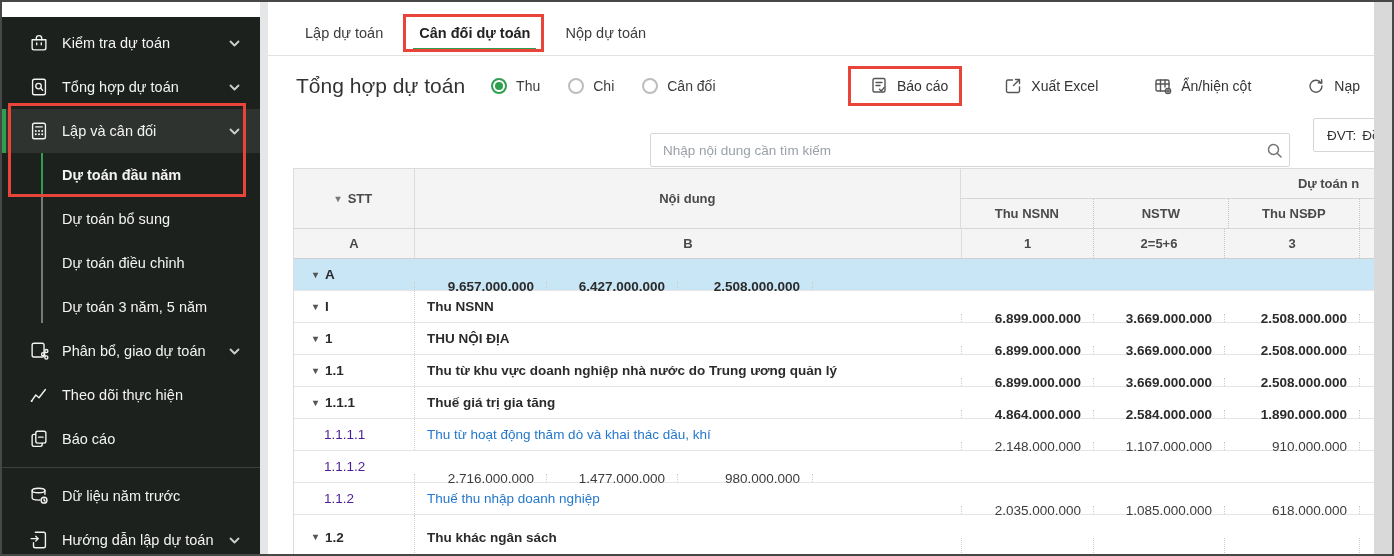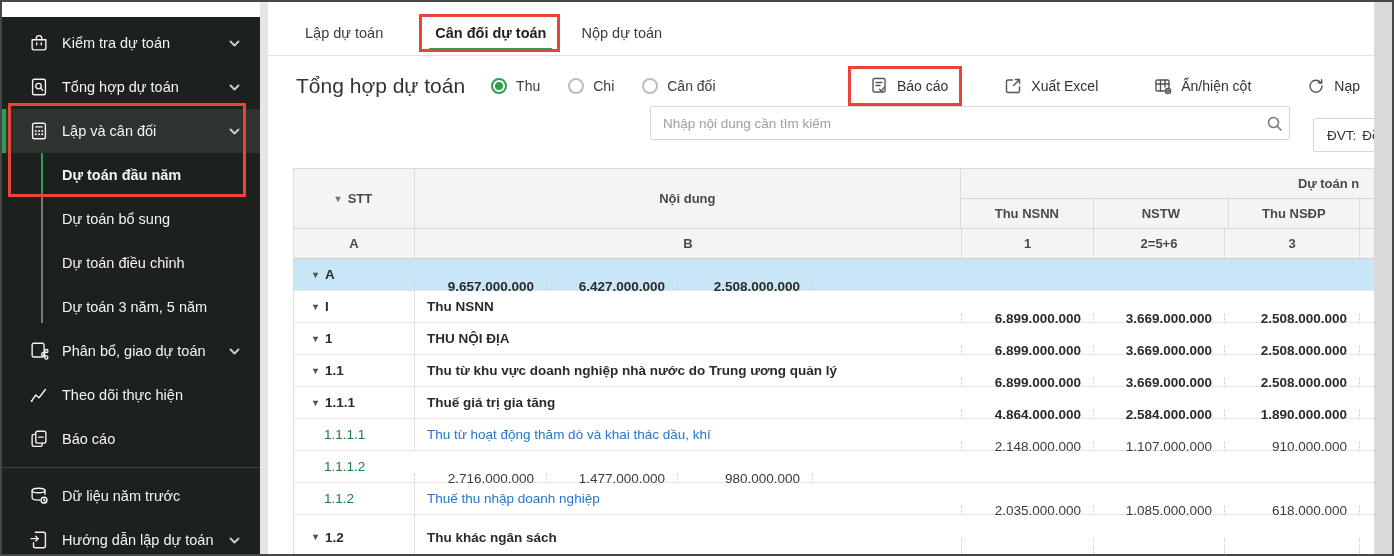--- a/index.html
+++ b/index.html
@@ -29,21 +29,21 @@
 
   .gap-strip{position:absolute;left:258px;top:0;width:8px;height:552px;background:#e4e6e8;}
   .scroll-strip{position:absolute;left:1372px;top:0;width:18px;height:552px;background:#d9d9d9;}
 
   
   .content{position:absolute;left:266px;top:0;width:1106px;height:552px;background:#fff;overflow:hidden;}
 
   .tabbar{position:absolute;left:0;top:8px;width:100%;height:46px;border-bottom:1px solid #e2e2e2;
           display:flex;align-items:center;padding-left:37px;box-sizing:border-box;}
   .tab{position:relative;height:46px;display:flex;align-items:center;font-size:14.5px;color:#3c3c3c;cursor:pointer;white-space:nowrap;}
-  .tab-2{margin-left:52px;text-align:center;}
+  .tab-2{margin-left:36px;text-align:center;}
   .tab-3{margin-left:35px;}
   .tab.active{font-weight:700;color:#222;}
   .tab-underline{position:absolute;left:-6px;right:-6px;bottom:4px;height:4px;background:#2f9e4f;}
   .anno-tab{position:absolute;left:-16px;right:-14px;top:4px;bottom:4px;border:3px solid #e8443a;pointer-events:none;}
 
   .title-row{position:absolute;left:0;top:62px;width:100%;height:44px;display:flex;align-items:center;
              padding:0 14px 0 28px;box-sizing:border-box;}
   .page-title{font-size:21px;font-weight:500;color:#333;white-space:nowrap;}
   .radios{display:flex;align-items:center;gap:28px;margin-left:26px;}
   .radio{display:flex;align-items:center;gap:9px;font-size:14px;color:#3c3c3c;cursor:pointer;}
@@ -53,21 +53,21 @@
   .toolbar{margin-left:auto;display:flex;align-items:center;gap:56px;}
   .tbtn{position:relative;display:flex;align-items:center;gap:9px;font-size:14px;color:#333;cursor:pointer;white-space:nowrap;}
   .tbtn svg{width:18px;height:18px;stroke:#555;fill:none;stroke-width:1.4;stroke-linecap:round;stroke-linejoin:round;}
   .anno-btn{position:absolute;left:-22px;right:-14px;top:-11px;bottom:-11px;border:3px solid #e8443a;pointer-events:none;}
 
   .view-select{position:absolute;left:25px;top:116px;width:339px;height:34px;border:1px solid #d6d6d6;border-radius:2px;
                display:flex;align-items:center;padding-left:12px;box-sizing:border-box;font-size:13.5px;color:#333;cursor:pointer;background:#fff;}
   .vs-value{margin-left:9px;}
   .vs-chev{position:absolute;right:0;top:0;width:40px;height:100%;display:flex;align-items:center;justify-content:center;border-left:1px solid #ececec;}
   .vs-chev svg{width:14px;height:14px;stroke:#8a8a8a;fill:none;stroke-width:1.8;stroke-linecap:round;stroke-linejoin:round;}
-  .search-box{position:absolute;left:382px;top:104px;width:640px;height:34px;border:1px solid #d6d6d6;border-radius:2px;
+  .search-box{position:absolute;left:382px;top:131px;width:640px;height:34px;border:1px solid #d6d6d6;border-radius:2px;
               box-sizing:border-box;display:flex;align-items:center;background:#fff;}
   .search-box input{border:0;outline:0;flex:1;height:100%;padding:0 12px;font-size:13.5px;color:#333;font-family:inherit;background:transparent;}
   .search-box input::placeholder{color:#9aa0a6;}
   .search-ic{width:30px;display:flex;justify-content:center;}
   .search-ic svg{width:17px;height:17px;stroke:#757575;fill:none;stroke-width:1.5;stroke-linecap:round;}
   .unit-box{position:absolute;left:1045px;top:116px;width:92px;height:34px;border:1px solid #d6d6d6;border-radius:2px;
             box-sizing:border-box;display:flex;align-items:center;padding-left:13px;gap:6px;font-size:13.5px;color:#333;white-space:nowrap;background:#fff;}
 
   
   .table{position:absolute;left:25px;top:166px;width:1186px;border-left:1px solid #dcdcdc;border-top:1px solid #dcdcdc;
@@ -85,21 +85,21 @@
   .code-row{display:flex;height:30px;background:#f4f4f4;border-bottom:1px solid #cfcfcf;box-sizing:border-box;
             font-weight:700;font-size:13px;color:#4a4a4a;}
   .cd{display:flex;align-items:center;justify-content:center;box-sizing:border-box;}
   .cd-b{border-left:1px solid #dcdcdc;}
   .cd-dot{border-left:1px dotted #c6c6c6;}
   .w-stt{width:120px;} .w-name{width:547px;} .w1{width:132px;} .w2{width:131px;} .w3{width:135px;} .w4{width:120px;}
 
   .trow{display:flex;height:32px;border-bottom:1px solid #e5e5e5;box-sizing:border-box;background:#fff;cursor:pointer;}
   .trow.selected{background:#c9e6f7;}
   .trow.last{height:44px;border-bottom:none;}
-  .c-stt{width:120px;display:flex;align-items:center;gap:7px;padding-left:19px;box-sizing:border-box;color:#15803d;}
+  .c-stt{width:120px;display:flex;align-items:center;gap:7px;padding-left:19px;box-sizing:border-box;color:#4c1d95;}
   .c-stt.no-caret{padding-left:30px;}
   .caret{font-size:10px;color:#555;line-height:1;}
   .hcaret{font-size:10px;color:#777;line-height:1;}
   .c-name{width:547px;border-left:1px dotted #cdcdcd;display:flex;align-items:center;padding:0 12px;
           box-sizing:border-box;white-space:nowrap;overflow:hidden;color:#3c3c3c;}
   .c-num{border-left:1px dotted #cdcdcd;display:flex;align-items:center;justify-content:flex-end;
          padding-right:12px;box-sizing:border-box;color:#3c3c3c;margin-top:23px;}
   .trow.bold .c-stt,.trow.bold .c-name,.trow.bold .c-num{font-weight:700;color:#2b2b2b;}
   .trow.link .c-name{color:#2577cc;}
 </style>

